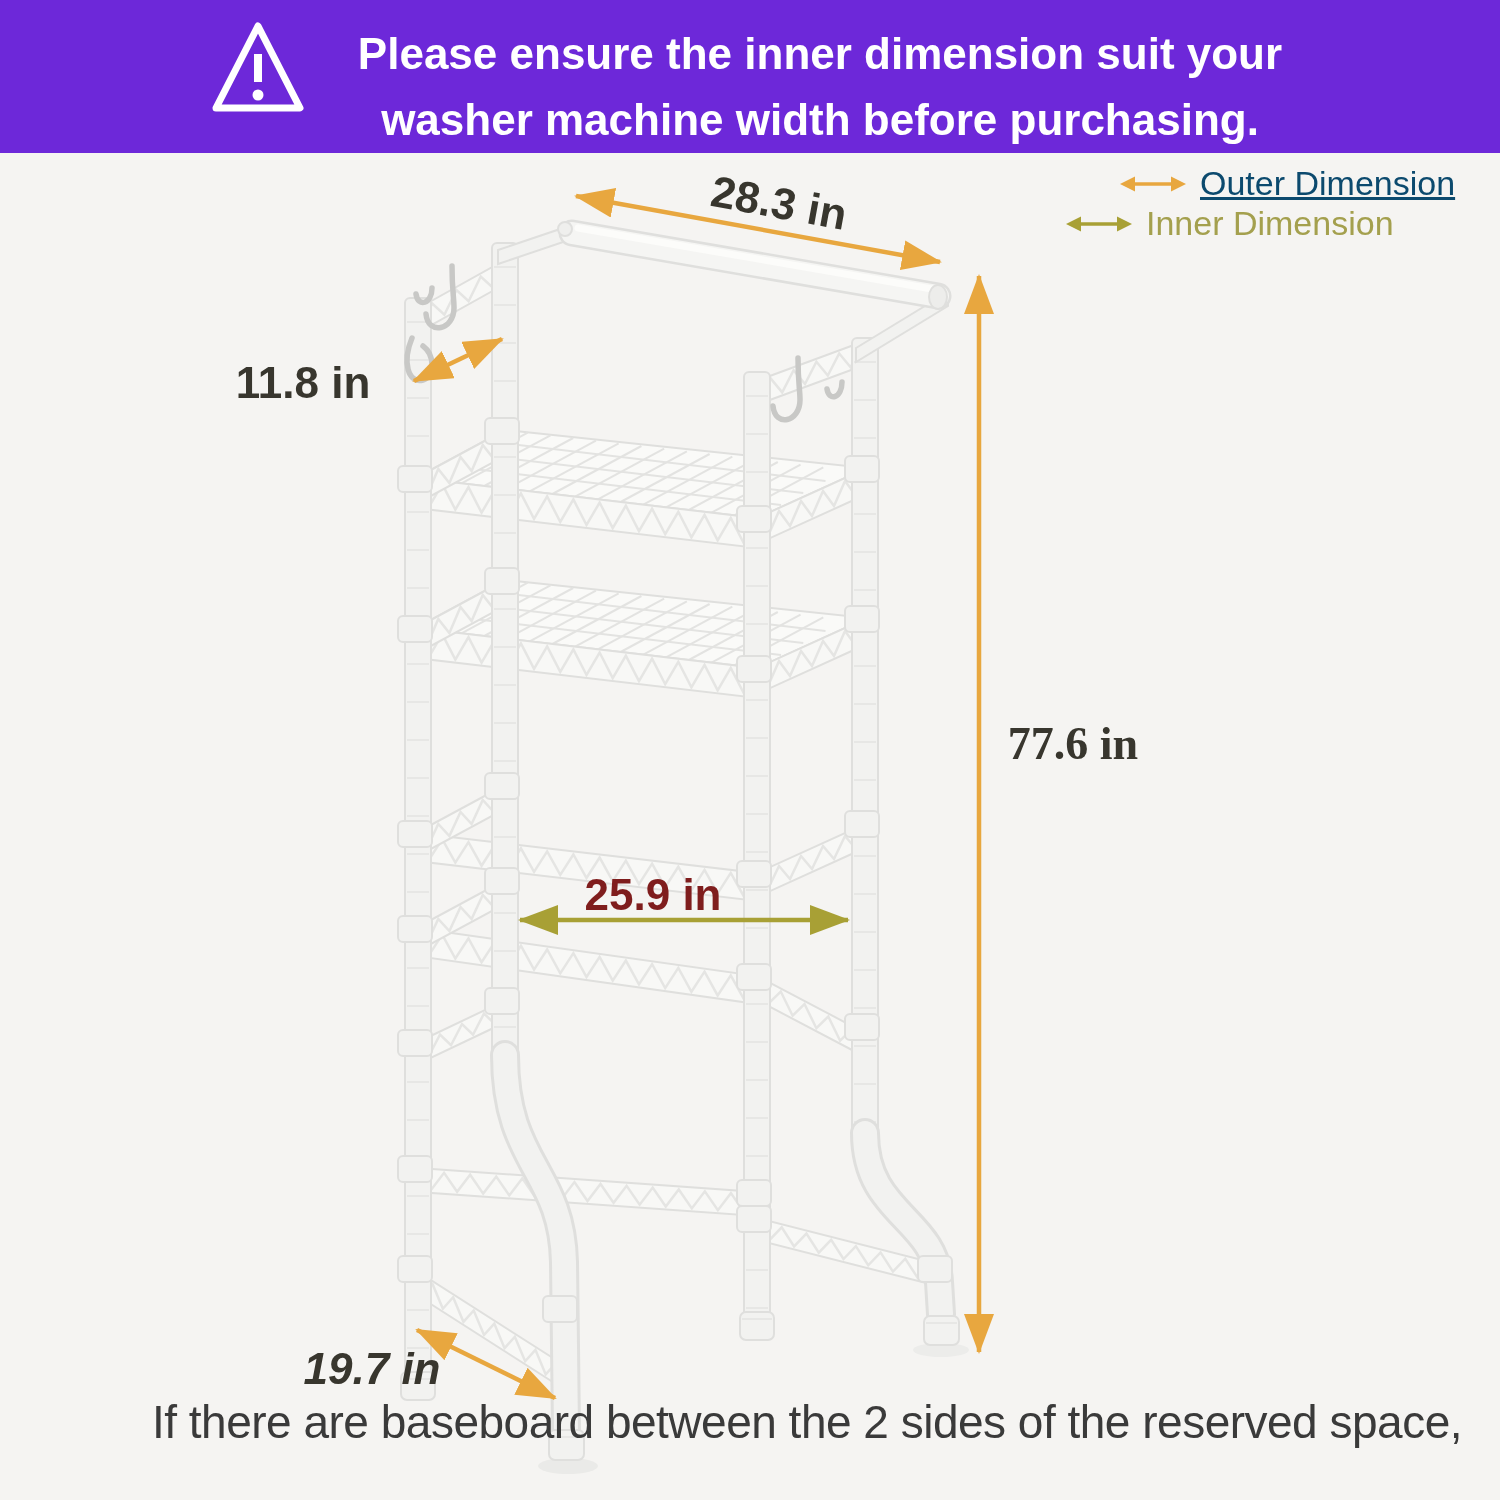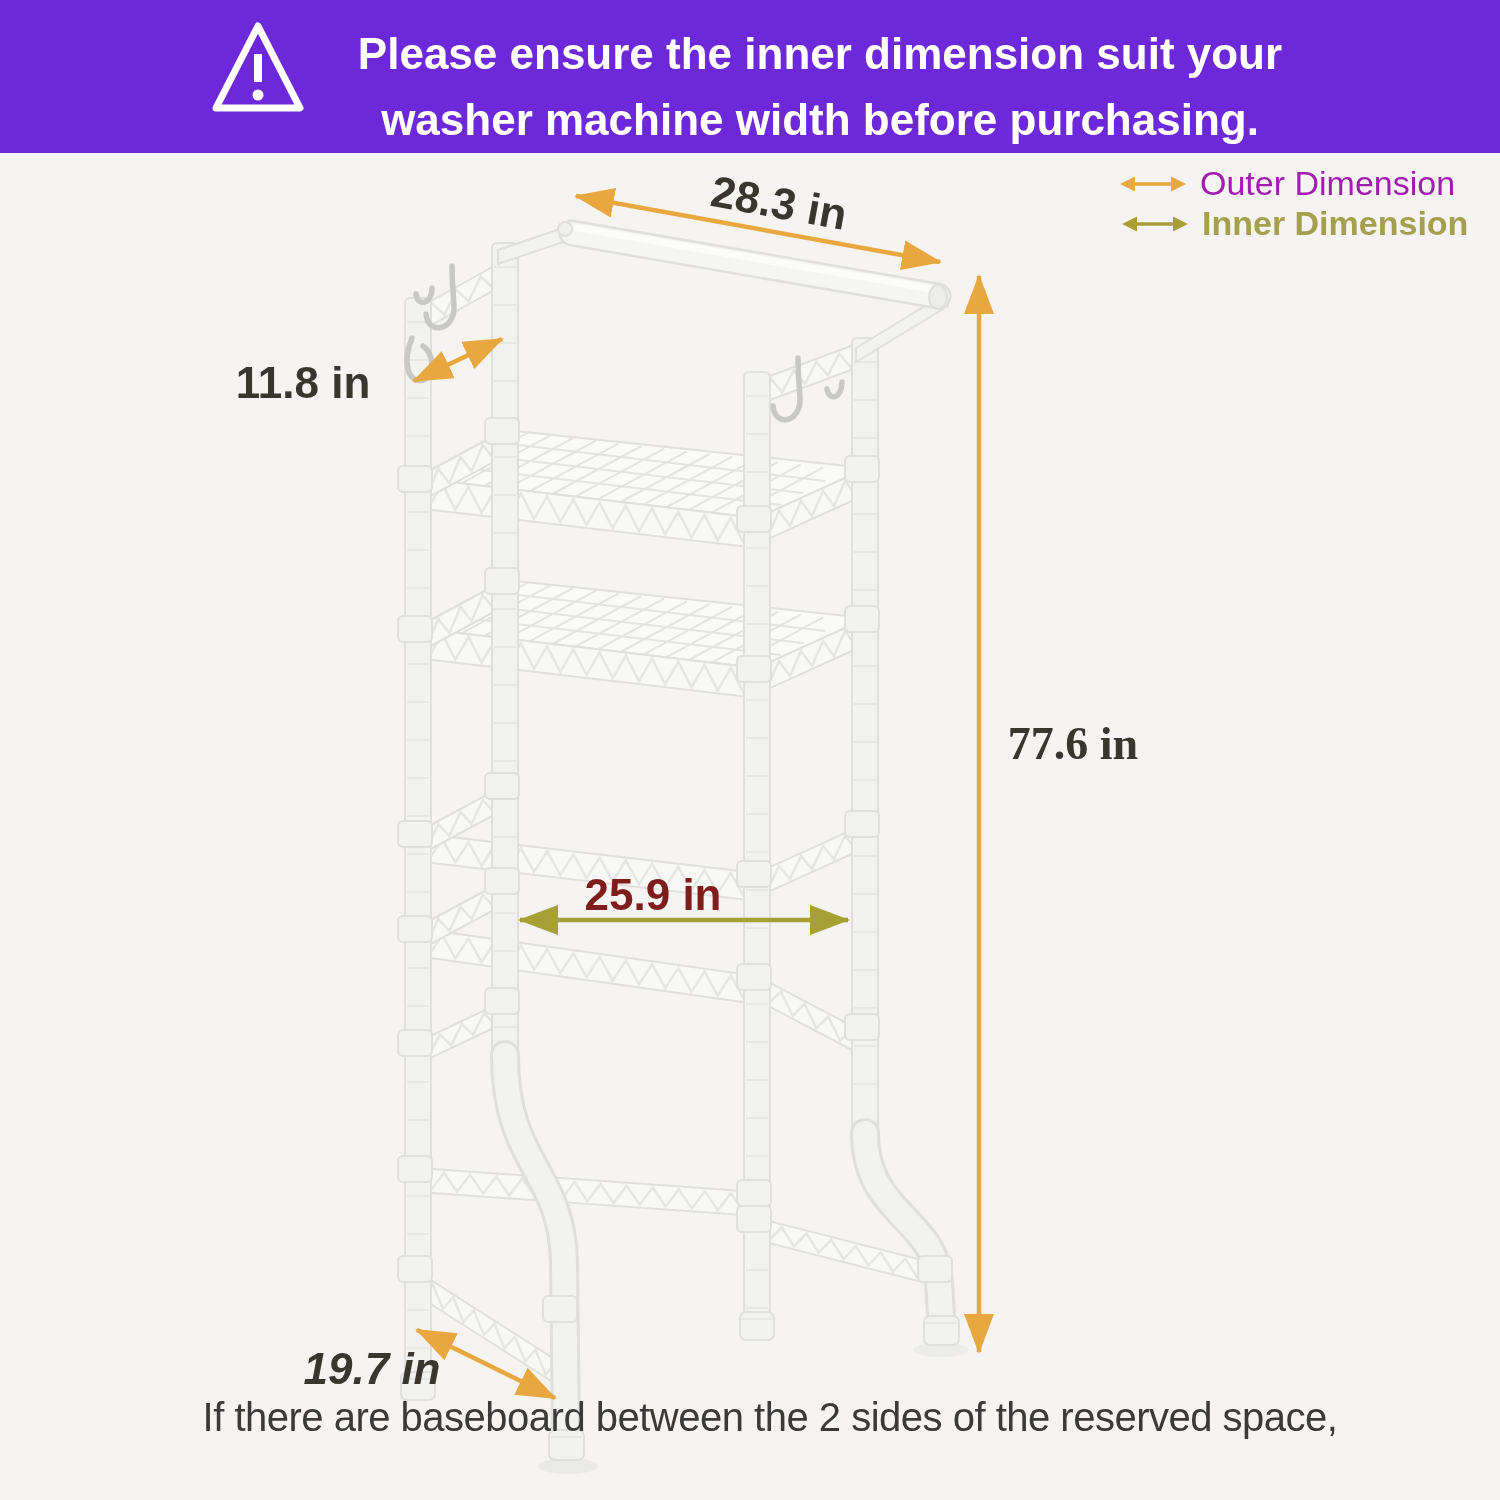--- a/index.html
+++ b/index.html
@@ -8,36 +8,36 @@
   
   .banner{position:absolute;left:0;top:0;width:1500px;height:153px;background:#6d28d9;}
   .banner-text{position:absolute;left:50%;margin-left:70px;transform:translateX(-50%);
         width:1100px;text-align:center;color:#FFFFFF;font-weight:bold;font-size:44px;line-height:48px;}
   .banner-line1{position:absolute;top:30px;left:0;width:100%;}
   .banner-line2{position:absolute;top:96px;left:0;width:100%;}
   .warn-icon{position:absolute;left:210px;top:18px;}
   
   .legend-row{position:absolute;display:flex;align-items:center;}
   .legend-outer{left:1120px;top:164px;}
-  .legend-inner{left:1122px;top:204px;font-weight:bold;}
+  .legend-inner{left:1066px;top:204px;}
   .legend-arrow{margin-right:14px;}
   .legend-label{font-size:34px;}
-  .legend-outer .legend-label{color:#a21caf;}
+  .legend-outer .legend-label{color:#0c4a6e;text-decoration:underline;}
   .legend-inner .legend-label{color:#A4A04E;}
   
   .dim-label{position:absolute;font-weight:bold;font-size:44px;color:#38362E;
         transform:translate(-50%,-50%);white-space:nowrap;}
   .lbl-outer-width{left:779px;top:203px;transform:translate(-50%,-50%) rotate(10.3deg);}
   .lbl-top-depth{left:303px;top:383px;}
   .lbl-height{left:1073px;top:743px;font-size:46px;font-family:Liberation Serif, serif;}
   .lbl-inner-width{left:653px;top:895px;color:#7f1d1d;}
   .lbl-bottom-depth{left:372px;top:1369px;font-style:italic;}
   
-  .footer-line{position:absolute;left:50%;transform:translateX(-50%);margin-left:20px;
-        font-size:40px;color:#3A3A3A;letter-spacing:-0.5px;white-space:nowrap;}
+  .footer-line{position:absolute;left:50%;transform:translateX(-50%);margin-left:57px;
+        font-size:46px;color:#3A3A3A;letter-spacing:-0.5px;white-space:nowrap;}
   .footer-line1{top:1395px;}
   .footer-line2{top:1443px;}
   .rack-svg{position:absolute;left:0;top:0;}
 </style>
 </head>
 <body>
 
 <div class="page">
 
   <div class="banner">

